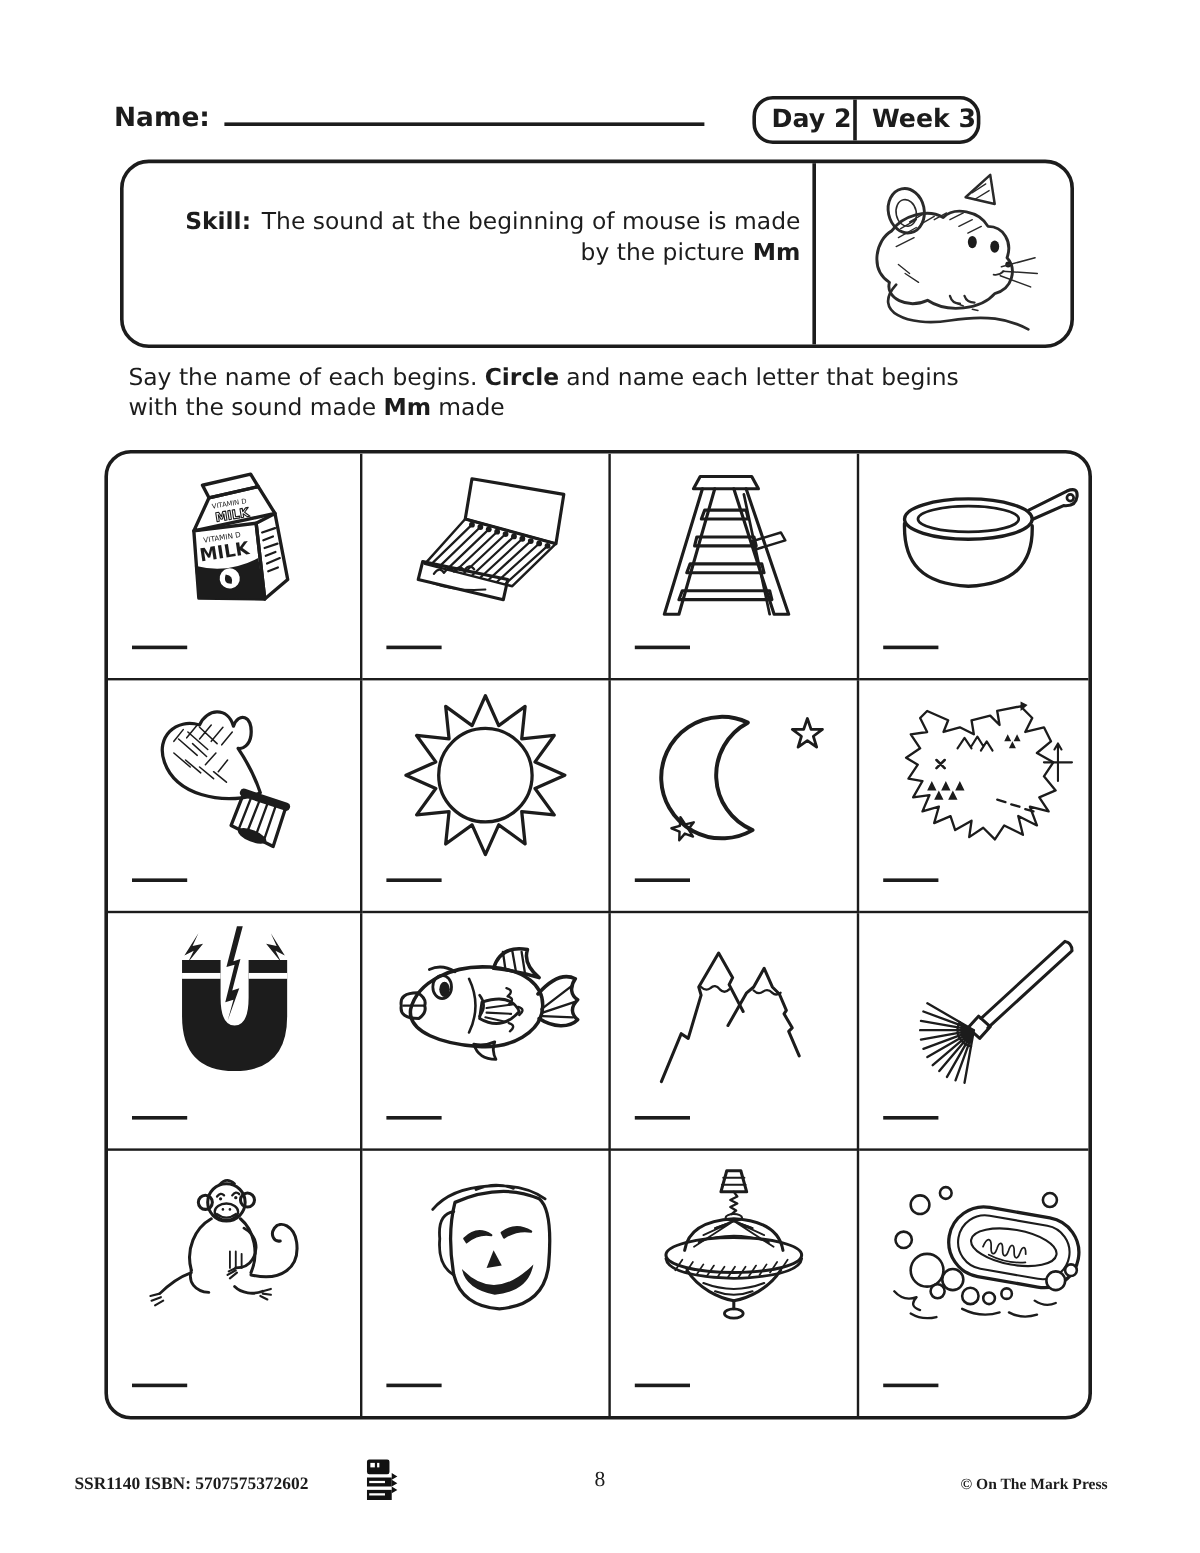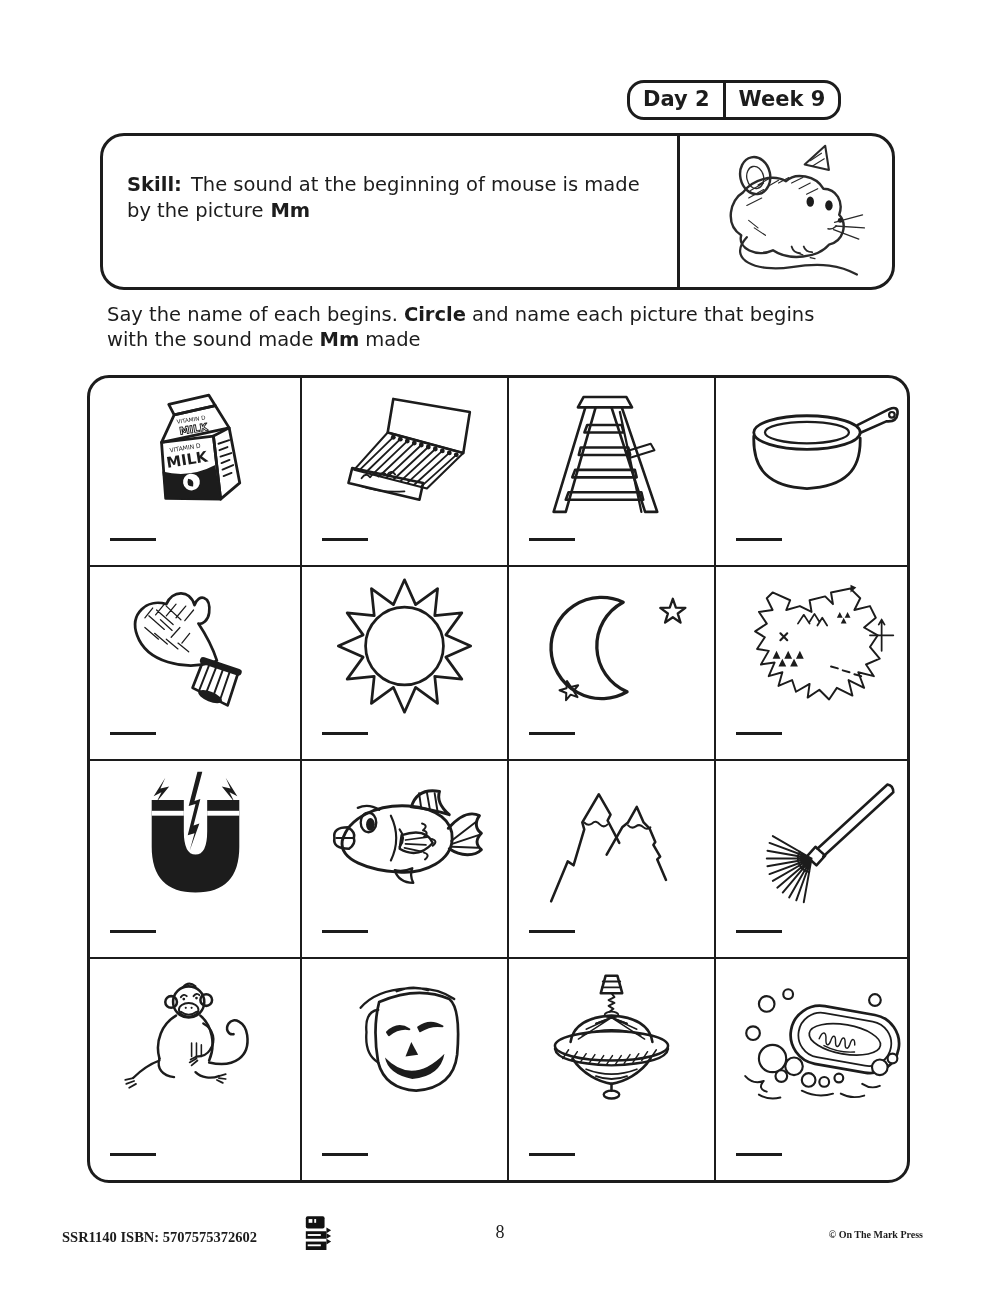--- a/index.html
+++ b/index.html
@@ -4,26 +4,26 @@
 <style>
   html,body{margin:0;padding:0;background:#e8e8e8;}
   .page{position:relative;width:1000px;height:1294px;background:#ffffff;margin:0 auto;
         font-family:"DejaVu Sans","Liberation Sans",sans-serif;color:#1c1c1c;overflow:hidden;}
   svg{display:block;}
   
   .name-row{position:absolute;left:95px;top:82px;font-size:22px;font-weight:bold;white-space:nowrap;}
   .name-line{display:inline-block;width:400px;border-bottom:3px solid #1c1c1c;height:20px;margin-left:12px;}
   .badge{position:absolute;left:627px;top:80px;display:flex;border:3px solid #1c1c1c;border-radius:17px;
          font-weight:bold;font-size:21px;background:#fff;}
-  .badge-sec{padding:4px 13px 6px 13px;}
+  .badge-sec{padding:4px 1px 6px 13px;}
   .badge-sec.first{border-right:3px solid #1c1c1c;}
   
   .skill-box{position:absolute;left:100px;top:133px;width:795px;height:157px;border:3.5px solid #1c1c1c;
              border-radius:24px;display:flex;box-sizing:border-box;background:#fff;}
-  .skill-text{flex:1;padding:36px 10px 0 24px;font-size:19.5px;line-height:1.34;}
+  .skill-text{flex:1;padding:36px 10px 0 24px;font-size:19.5px;line-height:1.34;text-align:right;}
   .skill-text b.lbl{margin-right:9px;}
   .skill-text b.mm{margin-left:7px;}
   .skill-image{width:212px;border-left:3.5px solid #1c1c1c;display:flex;align-items:center;justify-content:center;}
   
   .instructions{position:absolute;left:107px;top:303px;width:820px;font-size:19.5px;line-height:1.28;}
   .instructions b{margin:0 6px;}
   
   .grid{position:absolute;left:87px;top:375px;width:823px;height:808px;border:3px solid #1c1c1c;
         border-radius:22px;box-sizing:border-box;display:grid;
         grid-template-columns:212px 207px 207px auto;grid-template-rows:189px 194px 198px auto;
@@ -33,30 +33,33 @@
   .cell:nth-child(n+13){border-bottom:none;}
   .cell svg{margin:6px auto 0 auto;}
   .blank{position:absolute;left:20px;bottom:24px;width:46px;border-top:3px solid #1c1c1c;}
   
   .footer-isbn{position:absolute;left:62px;top:1229px;font-family:"Liberation Serif","DejaVu Serif",serif;
                font-weight:bold;font-size:14.5px;}
   .footer-logo{position:absolute;left:303px;top:1214px;}
   .footer-page{position:absolute;left:0;top:1222px;width:1000px;text-align:center;
                font-family:"Liberation Serif","DejaVu Serif",serif;font-size:18px;}
   .footer-copy{position:absolute;right:77px;top:1229px;font-family:"Liberation Serif","DejaVu Serif",serif;
-               font-weight:bold;font-size:10px;margin-left:19px;}
+               font-weight:bold;font-size:13px;margin-left:19px;}
 </style>
 </head>
 <body>
 
 <div class="page">
 
+  <div class="name-row">
+    <span>Name:</span><span class="name-line"></span>
+  </div>
   <div class="badge">
     <span class="badge-sec first">Day 2</span>
-    <span class="badge-sec">Week 9</span>
+    <span class="badge-sec">Week 3</span>
   </div>
 
   <div class="skill-box">
     <div class="skill-text">
       <b class="lbl">Skill:</b><span>The sound at the beginning of mouse is made</span><br>
       <span>by the picture</span><b class="mm">Mm</b>
     </div>
     <div class="skill-image">
       <svg width="170" height="140" viewBox="0 0 180 150">
         <g fill="none" stroke="#2a2a2a" stroke-linecap="round" stroke-linejoin="round">
@@ -73,21 +76,21 @@
           <path d="M144,90 q-4,4 -9,3" stroke-width="1.6"></path>
           <path d="M96,112 q2,7 9,7 M109,112 q2,6 9,6" stroke-width="2"></path>
           <path d="M103,119 l5,2 M116,124 l5,1" stroke-width="1.4"></path>
           <path d="M48,102 C26,126 58,140 96,134 C128,129 148,132 166,142" stroke-width="2.4"></path>
         </g>
       </svg>
     </div>
   </div>
 
   <div class="instructions">
-    <span>Say the name of each begins.</span><b>Circle</b><span>and name each picture that begins</span><br>
+    <span>Say the name of each begins.</span><b>Circle</b><span>and name each letter that begins</span><br>
     <span>with the sound made</span><b>Mm</b><span>made</span>
   </div>
 
   <div class="grid">
 
     <div class="cell">
       <svg width="195" height="140" viewBox="0 0 200 150">
         <g transform="rotate(-9 100 75)" fill="none" stroke="#1c1c1c" stroke-width="3" stroke-linecap="round" stroke-linejoin="round">
           <polygon points="80,18 124,15 129,27 84,30"></polygon>
           <polygon points="84,30 129,27 140,53 66,57"></polygon>

